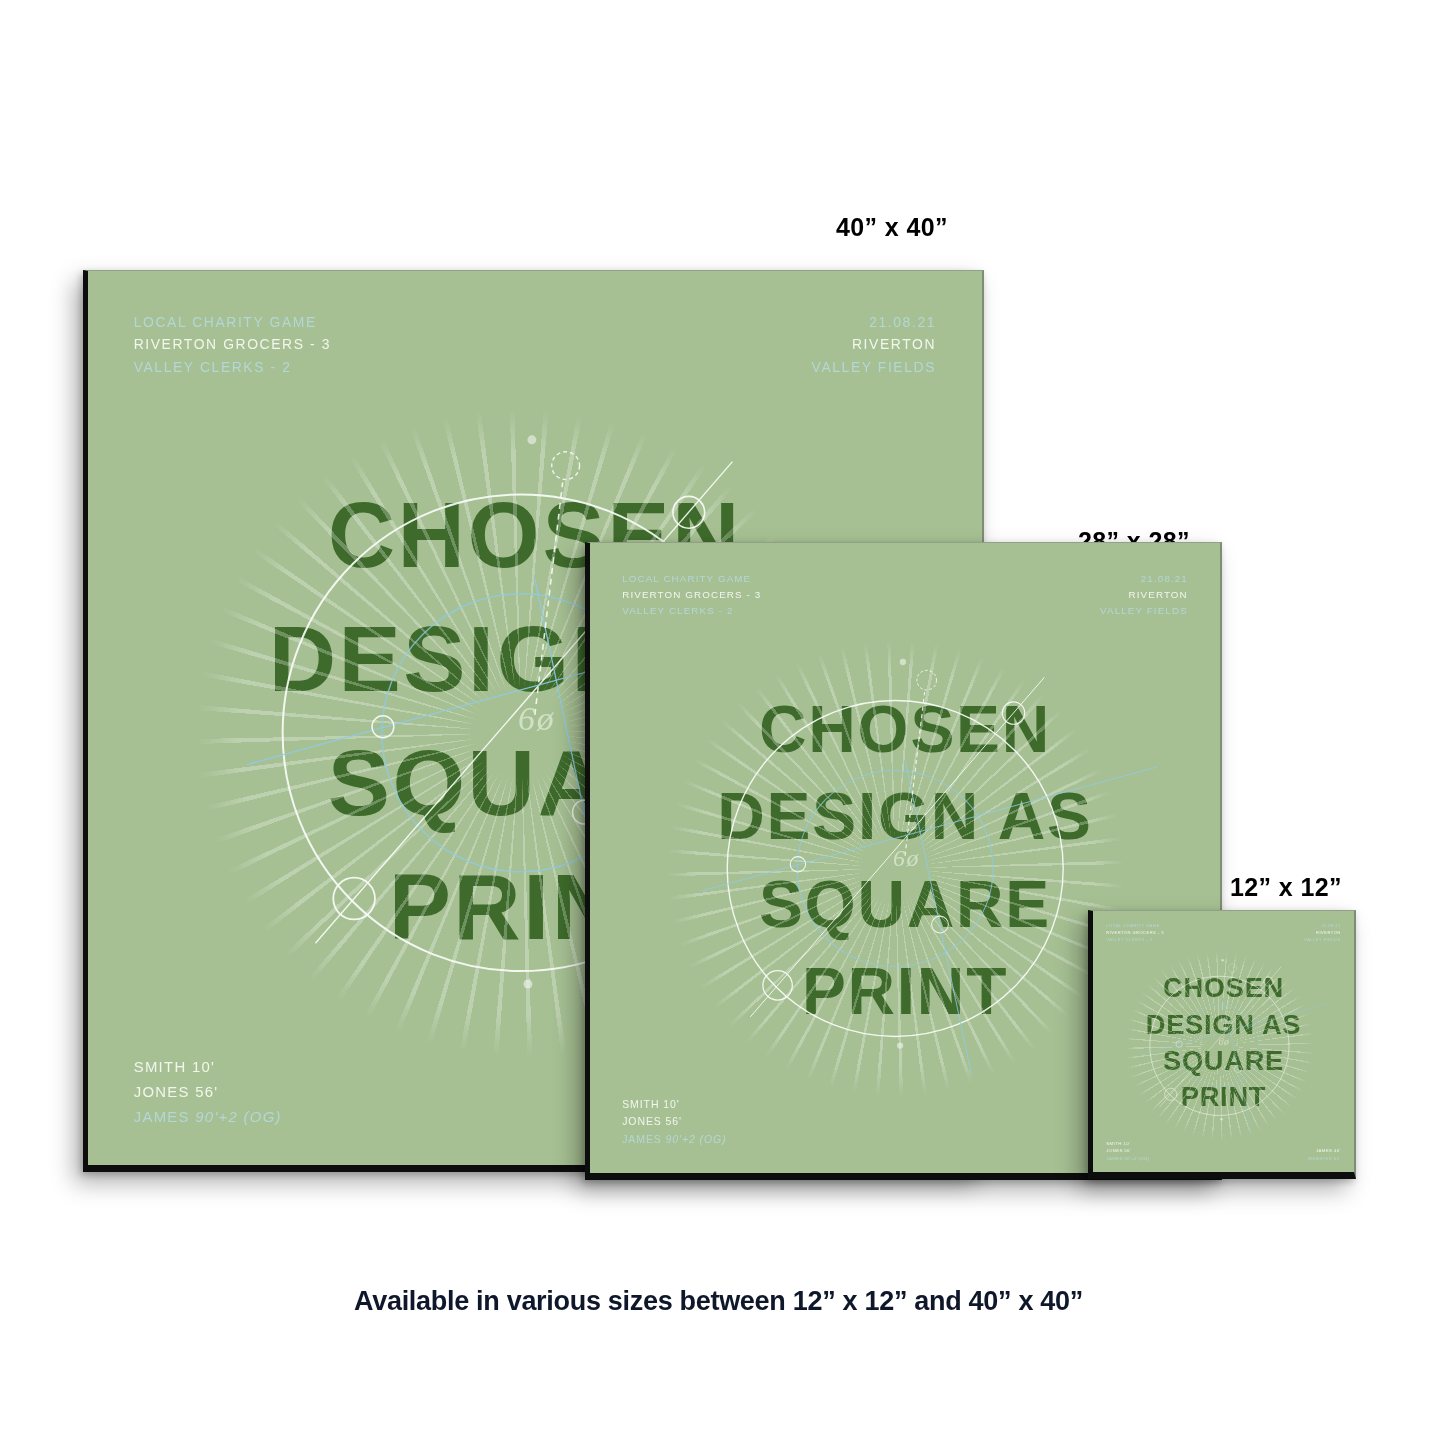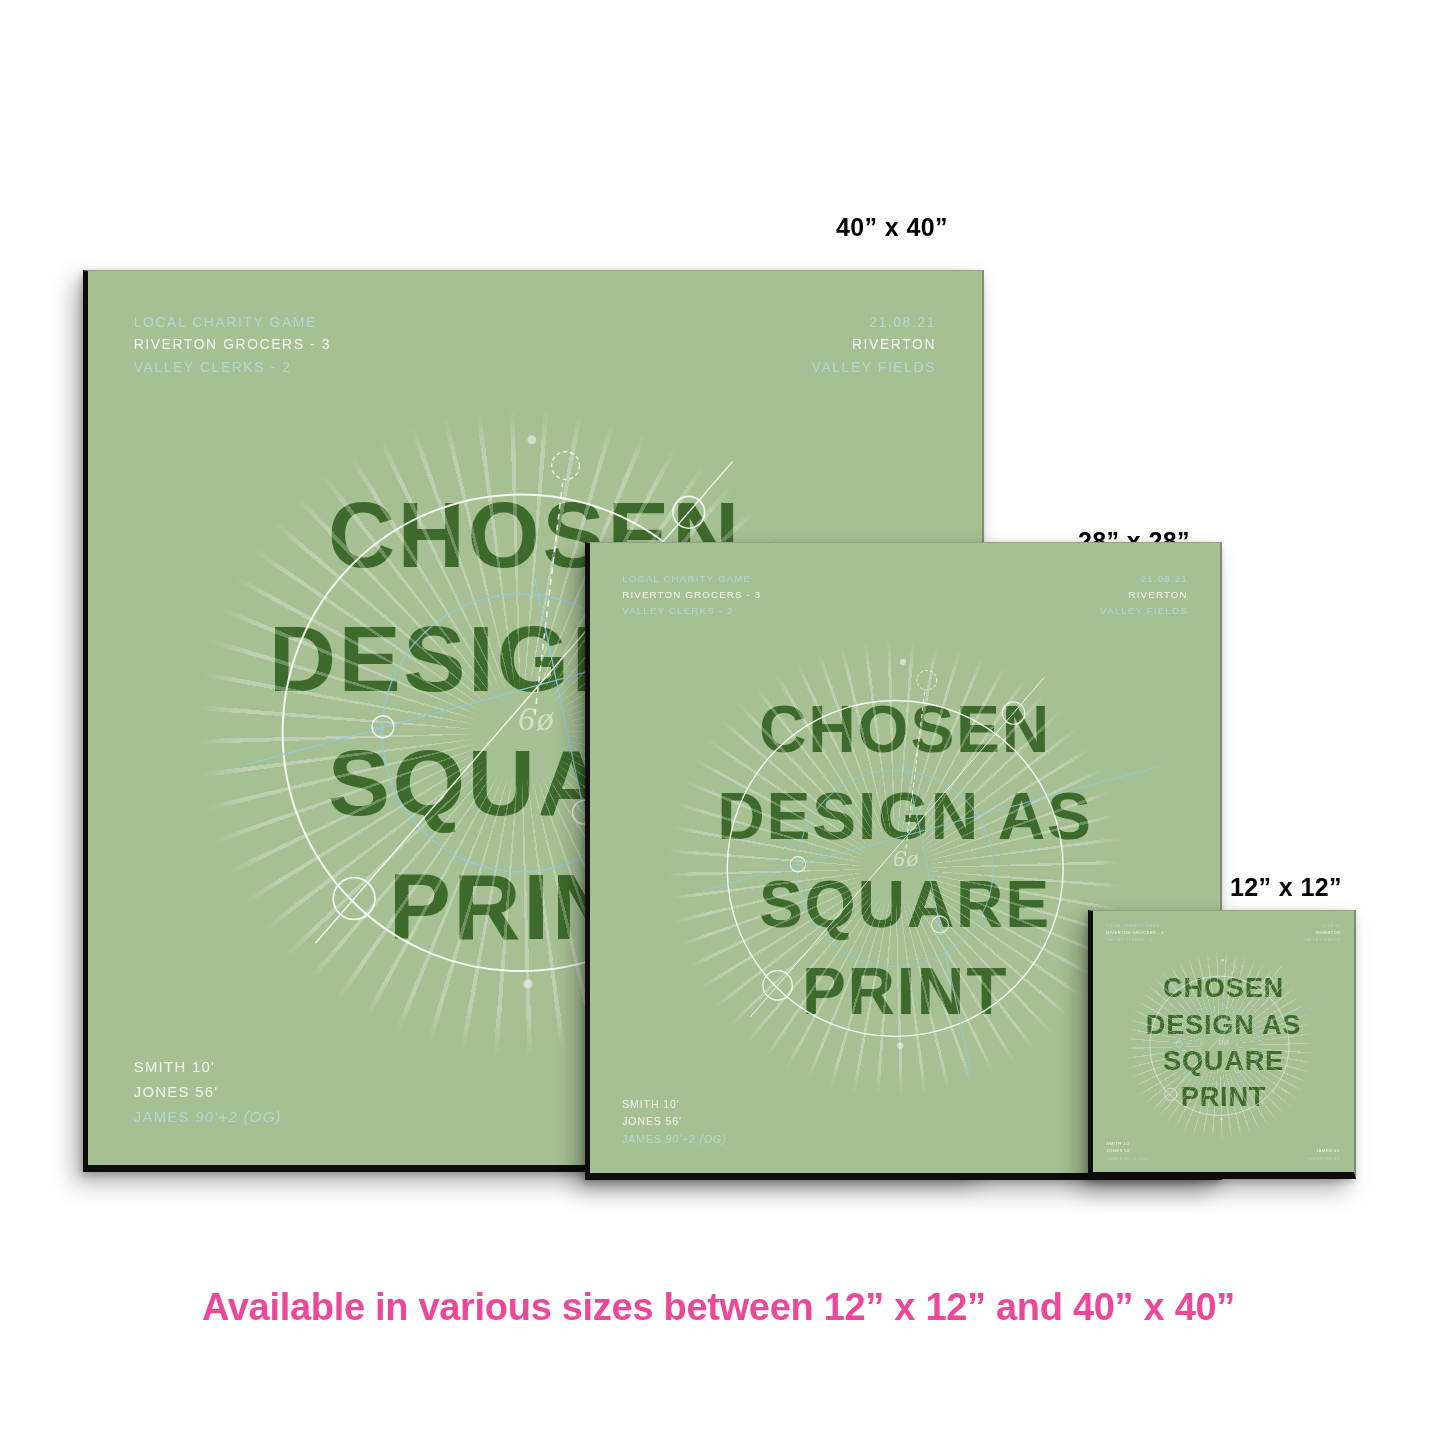--- a/index.html
+++ b/index.html
@@ -96,24 +96,24 @@
     font-weight: 700;
     color: #000000;
     letter-spacing: .4px;
     white-space: nowrap;
   }
   .caption {
     position: absolute;
     left: 0; right: 8px;
     top: 1286px;
     text-align: center;
-    font-size: 38px;
+    font-size: 27px;
     font-weight: 700;
     letter-spacing: -.3px;
-    color: #ec4899;
+    color: #0f172a;
   }
 </style>
 </head>
 <body>
 
 <div class="poster-slot" style="--s:0.993; left:83px;  top:270px; z-index:1;">
   <div class="poster-inner">
 
     <div class="p-title">
       <div class="p-title-line">CHOSEN</div>

